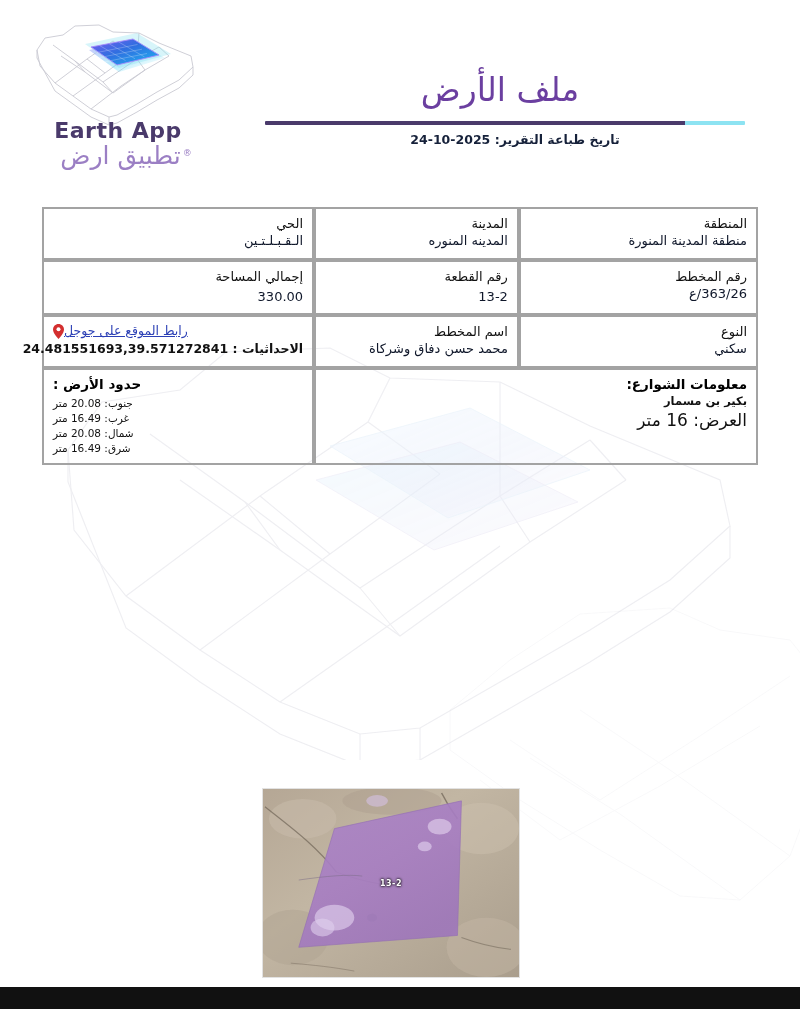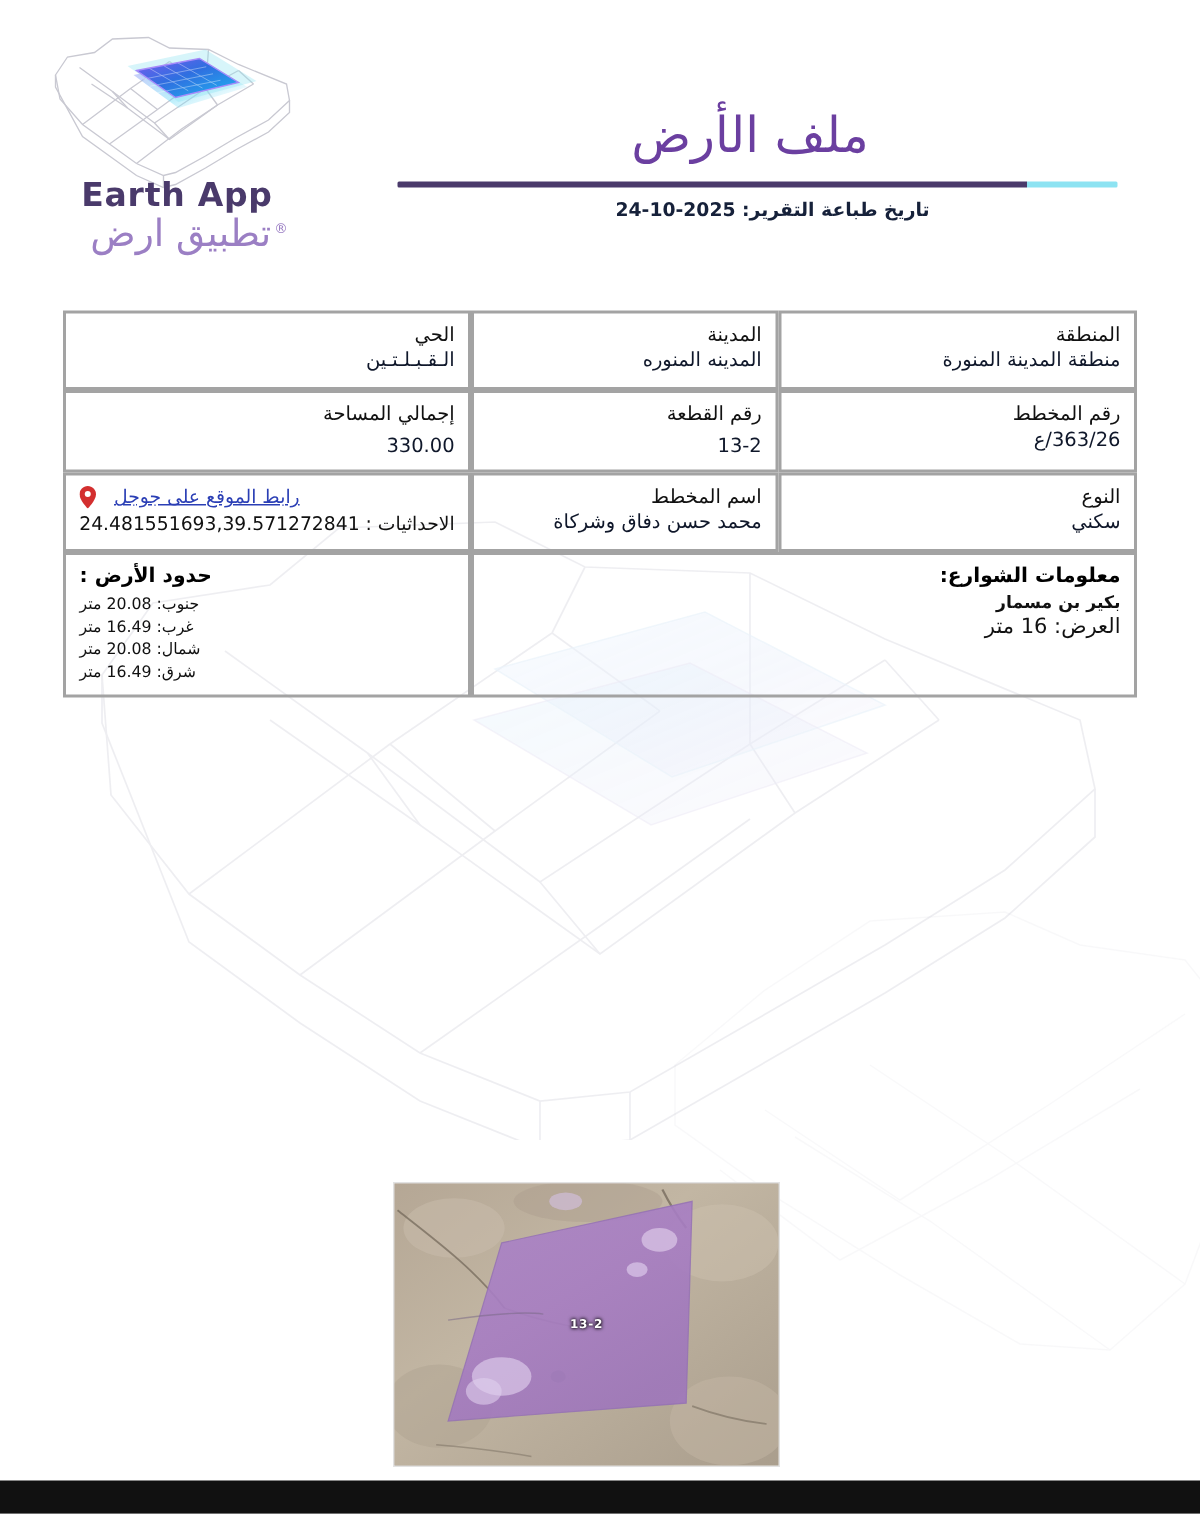--- a/index.html
+++ b/index.html
@@ -133,49 +133,50 @@
     display: block;
     white-space: nowrap;
   }
   .cell-head-bold {
     font-size: 13.5px;
     font-weight: 700;
     color: #000;
     display: block;
   }
   .sub-line {
-    font-size: 14px;
+    font-size: 17px;
     color: #111;
     display: block;
     font-weight: 400;
   }
   .sub-line.bold { font-weight: 700; font-size: 11.5px; }
   .num { direction: ltr; unicode-bidi: embed; display: inline-block; }
 
   
   .link-row {
     display: flex;
     flex-direction: row-reverse;
     align-items: center;
     justify-content: flex-start;
-    gap: 12px;
+    gap: 0;
   }
   .gmap-link {
     font-size: 12.5px;
     color: #2b3fb5;
     text-decoration: underline;
     white-space: nowrap;
   }
   .pin-icon { flex: 0 0 auto; line-height: 0; }
   .coords {
     font-size: 12.5px;
     color: #111;
     text-align: right;
     white-space: nowrap;
     margin-top: 1px;
+    font-weight: bold;
   }
 
   .bounds-list { margin-top: 2px; }
   .bounds-item {
     font-size: 10.5px;
     color: #111;
     text-align: left;
     line-height: 1.42;
     white-space: nowrap;
   }

